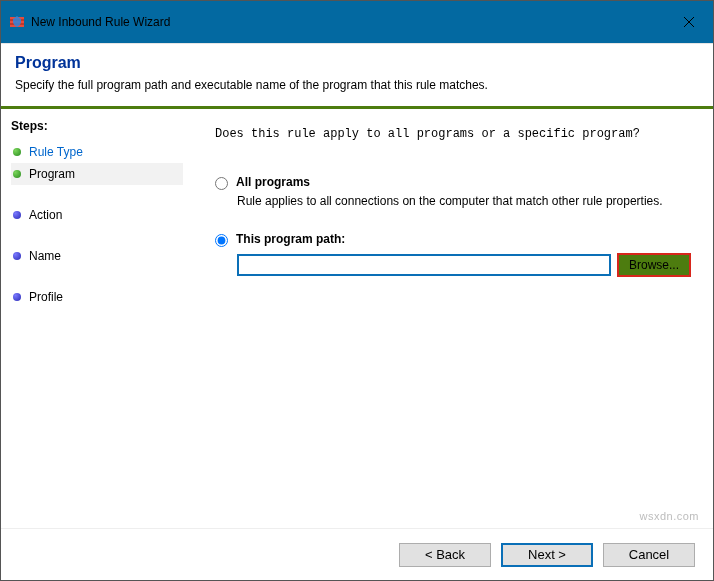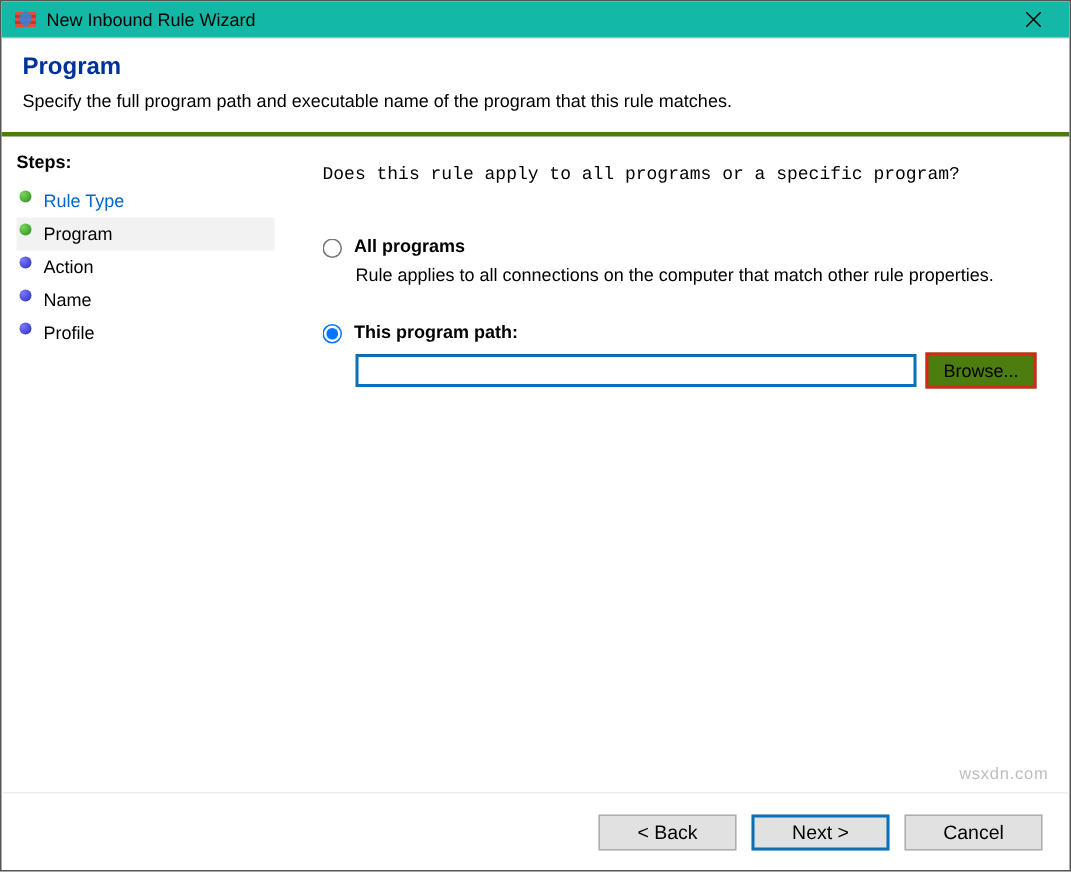--- a/index.html
+++ b/index.html
@@ -1,35 +1,35 @@
 <!DOCTYPE html>
 <html><head>
   <meta charset="utf-8">
   <style>
     * { box-sizing: border-box; margin: 0; padding: 0; font-family: 'Segoe UI', Tahoma, sans-serif; }
     body { background: #fff; width: 714px; height: 581px; overflow: hidden; border: 1px solid #555; position: relative; }
-    .titlebar { height: 25px; display: flex; align-items: center; padding: 0 2px 0 8px; background: #14b8a6; border-bottom: 1px solid #e5e5e5; }
+    .titlebar { height: 43px; display: flex; align-items: center; padding: 0 2px 0 8px; background: #0369a1; border-bottom: 1px solid #e5e5e5; }
     .titlebar .icon { width: 16px; height: 16px; margin-right: 6px; }
     .titlebar .title { font-size: 12px; flex: 1; }
     .titlebar .close { width: 44px; height: 28px; display: flex; align-items: center; justify-content: center; cursor: pointer; }
     .titlebar .close svg { width: 10px; height: 10px; }
     .header { padding: 10px 14px 14px 14px; }
     .header h1 { font-size: 16px; color: #003399; font-weight: 600; margin-bottom: 6px; }
     .header p { font-size: 12px; color: #000; }
     .main { display: flex; height: calc(100% - 30px - 58px - 52px); border-top: 3px solid #4d7c0f; }
     .sidebar { width: 192px; padding: 10px 10px; }
     .sidebar .heading { font-size: 12px; font-weight: 700; margin-bottom: 8px; }
-    .step { display: flex; padding: 4px 2px; font-size: 12px; cursor: pointer; }
+    .step { display: flex; align-items: center; padding: 4px 2px; font-size: 12px; cursor: pointer; }
     .step.current { background: #f2f2f2; }
     .step.completed a, .step a { color: #0066cc; text-decoration: none; }
     .step .bullet { width: 8px; height: 8px; border-radius: 50%; margin-right: 8px; flex-shrink: 0; }
     .step.completed .bullet { background: radial-gradient(circle at 30% 30%, #7ad65a, #2a8a1f); }
     .step.current .bullet { background: radial-gradient(circle at 30% 30%, #7ad65a, #2a8a1f); }
     .step.pending .bullet { background: radial-gradient(circle at 30% 30%, #7a7aff, #2a2ab5); }
-    .step.pending { color: #000; }
+    .step.pending { color: #000; margin-top: 19px; }
     .content { flex: 1; padding: 18px 22px 10px 22px; font-size: 12px; }
     .question { margin-bottom: 34px; font-family: Liberation Mono, monospace; }
     .option { display: flex; align-items: flex-start; margin-bottom: 4px; }
     .option input[type=radio] { margin-right: 8px; margin-top: 2px; width: 13px; height: 13px; }
     .option .opt-label { font-weight: 700; }
     .opt-desc { margin-left: 22px; margin-bottom: 24px; font-size: 12px; }
     .path-row { display: flex; align-items: center; margin-left: 22px; margin-top: 6px; gap: 6px; }
     .path-input { flex: 1; height: 22px; border: 2px solid #0a6fb7; padding: 0 4px; font-size: 12px; outline: none; }
     .browse-btn { height: 24px; padding: 0 10px; font-size: 12px; background: #4d7c0f; border: 2px solid #d8261c; cursor: pointer; }
     .example-row { display: flex; margin-left: 22px; margin-top: 6px; gap: 30px; font-size: 12px; }

